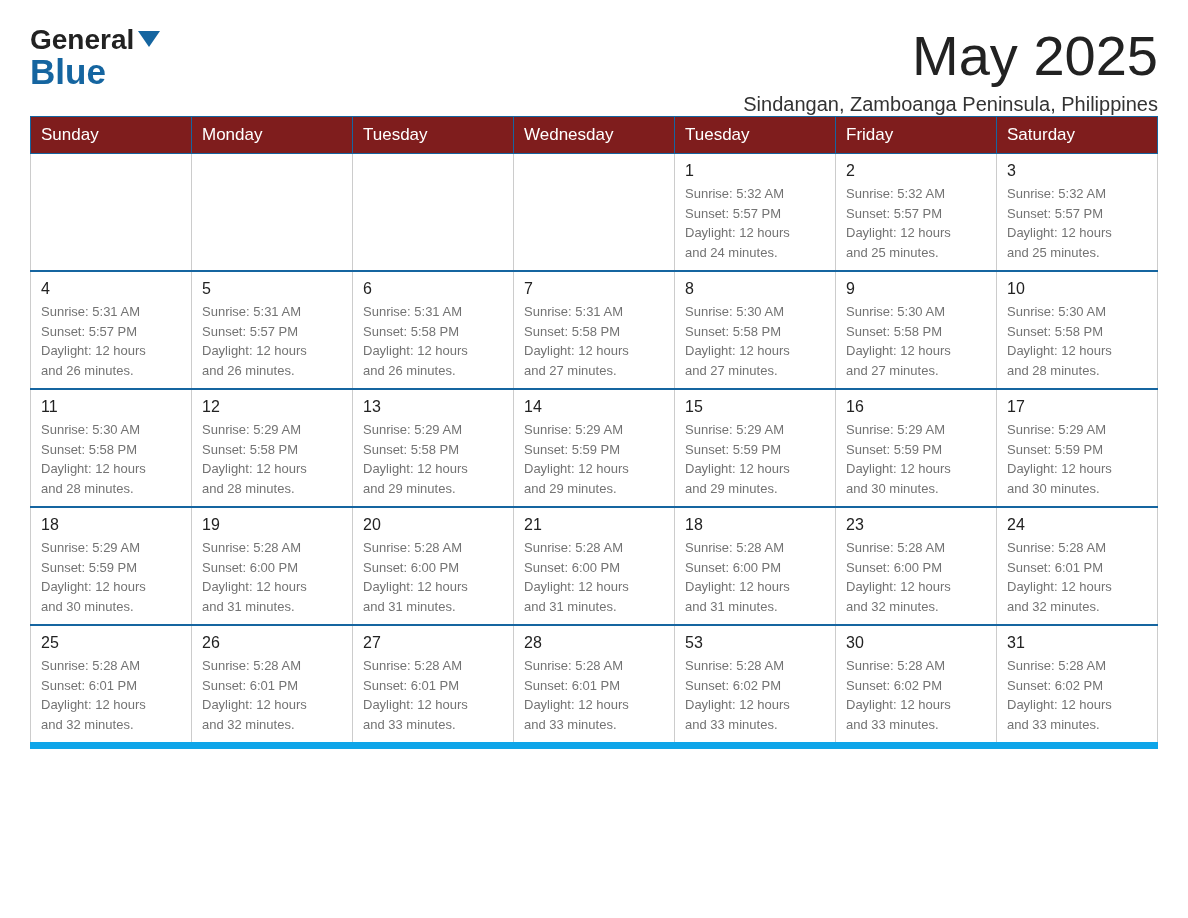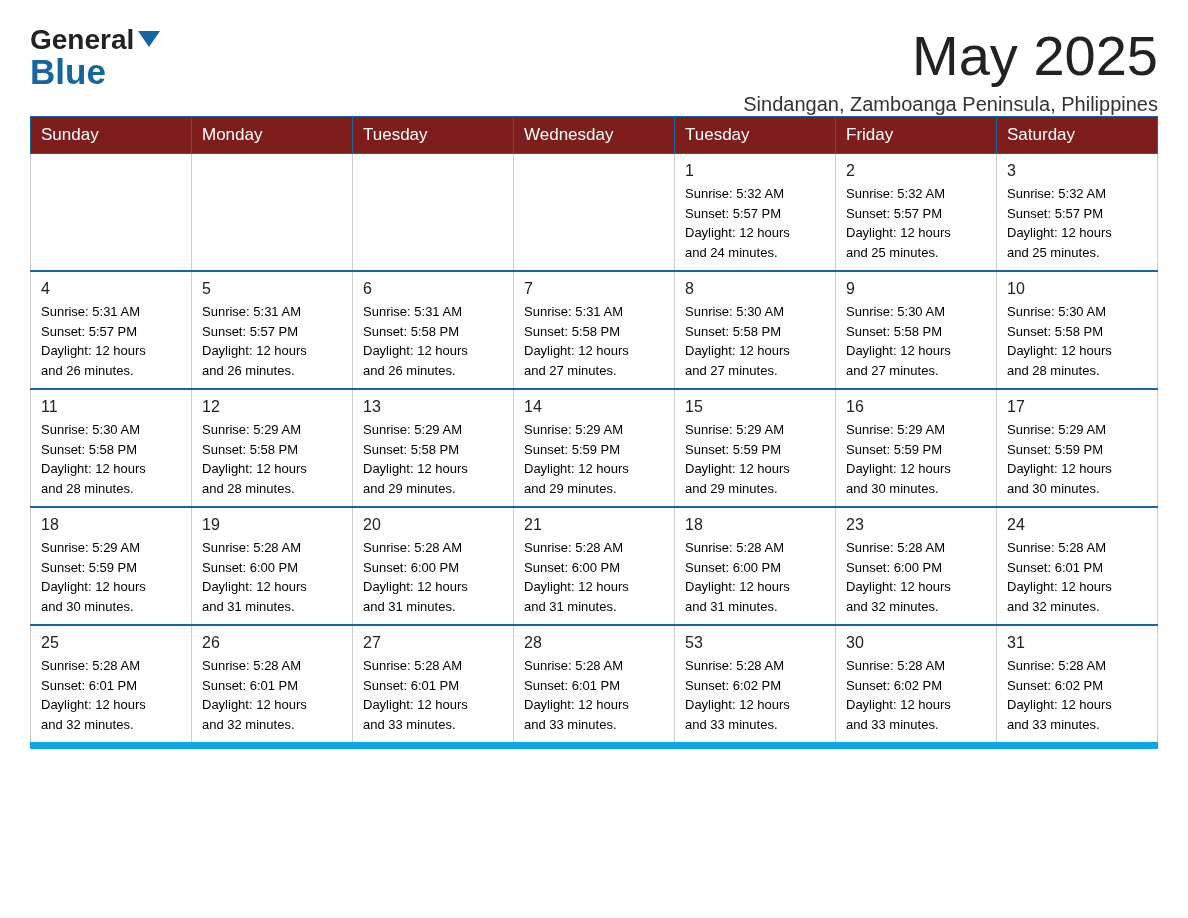--- a/index.html
+++ b/index.html
@@ -90,21 +90,21 @@
     }
     .day-num {
       font-size: 16px;
       font-weight: normal;
       color: #222;
       display: block;
       margin-bottom: 4px;
     }
     .day-info {
       font-size: 13px;
-      color: #000000;
+      color: #737373;
       line-height: 1.5;
     }
     .calendar tr:last-child td {
       border-bottom: 7px solid #0ea5e9;
     }
   </style>
 </head>
 <body>
 
 <div class="header-top">

